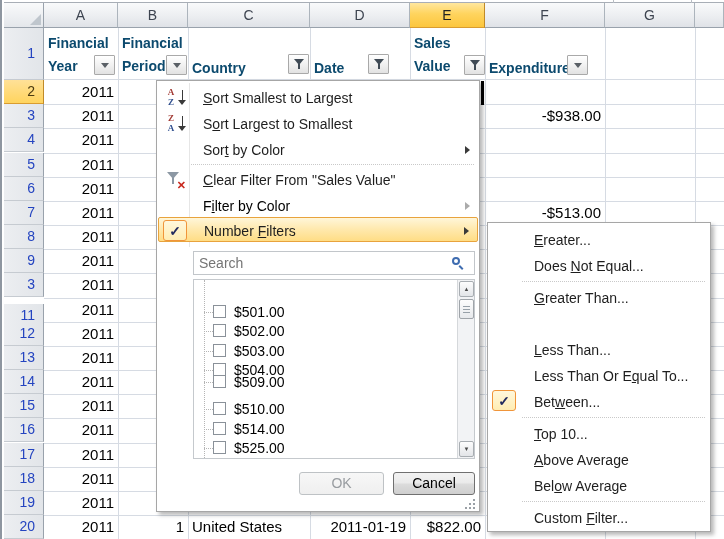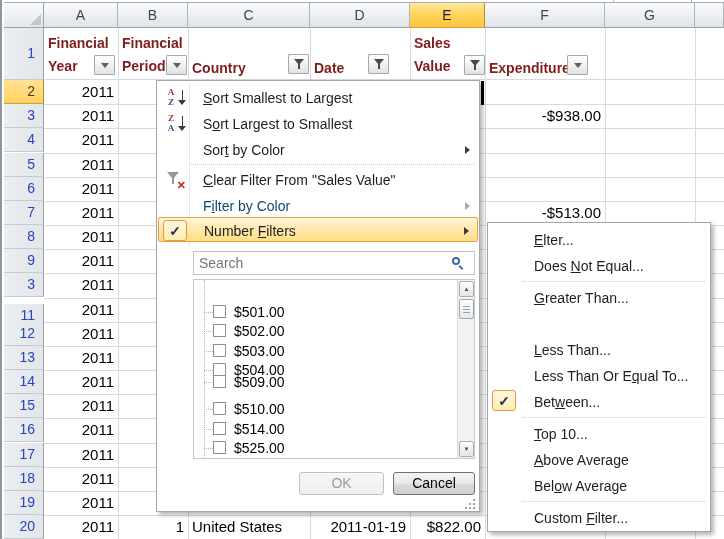--- a/index.html
+++ b/index.html
@@ -28,39 +28,39 @@
   .row-hdr { position:absolute; left:4px; width:40px;
     background:linear-gradient(to right,#ECEEF1,#E2E5E9);
     border-right:1px solid #99A2AC; border-bottom:1px solid #C6CBD1;
     font-size:14px; color:#2444C0; text-align:right; padding-right:8px; line-height:24px; }
   .row-hdr.sel { background:linear-gradient(#FFE198,#FFD45E); color:#4A3A10;
     border-bottom:1px solid #D99C30; border-right:1px solid #C08A28; }
   .vline { position:absolute; top:28px; height:511px; width:1px; background:#D6DBE3; z-index:0; }
   .hline { position:absolute; left:44px; width:680px; height:1px; background:#D6DBE3; z-index:0; }
   .cell { position:absolute; font-size:15px; line-height:24px; color:#000; padding:0 4px; z-index:1; white-space:nowrap; overflow:hidden; }
   .cell.r { text-align:right; } .cell.l { text-align:left; }
-  .hdr-text { position:absolute; font-size:14px; font-weight:bold; color:#7f1d1d; line-height:23px; z-index:1; }
+  .hdr-text { position:absolute; font-size:14px; font-weight:bold; color:#0c4a6e; line-height:23px; z-index:1; }
   .active-border { position:absolute; left:481px; top:81px; width:3px; height:24px; background:#000; z-index:2; }
   
   .fbtn { position:absolute; width:21px; height:20px; border:1px solid #A9A9A9; border-radius:1px;
     background:linear-gradient(#FFFFFF,#F0F0F0 55%,#E2E2E2); z-index:2; }
   .tri-down { position:absolute; left:50%; top:50%; margin:-2px 0 0 -4px; width:0; height:0;
     border-left:4px solid transparent; border-right:4px solid transparent; border-top:5px solid #5A6066; }
   .funnel-sm { position:absolute; left:50%; top:4px; margin-left:-5px; width:0; height:0;
     border-left:5px solid transparent; border-right:5px solid transparent; border-top:6px solid #3F4A55; }
   .funnel-stem { position:absolute; left:50%; top:9px; margin-left:-1px; width:2px; height:5px; background:#3F4A55; }
   
   .panel { position:absolute; background:#fff; border:1px solid #A6A6A6;
     box-shadow:3px 3px 4px rgba(0,0,0,.28); }
   #filter-menu { left:156px; top:80px; width:324px; height:432px; z-index:10; }
   #number-submenu { left:487px; top:222px; width:224px; height:310px; z-index:20; }
   .gutter-line { position:absolute; left:32px; top:2px; height:164px; width:1px; background:#E6E6E6; }
   .mi { position:absolute; left:1px; right:1px; height:26px; font-size:14px; color:#1E1E1E; cursor:default; }
   .mi-label { position:absolute; left:45px; top:5px; white-space:nowrap; }
-  .mi.disabled { color:#0c4a6e;padding-left:48px; }
+  .mi.disabled { color:#000000;padding-left:48px; }
   .mi.highlight { background:linear-gradient(#FFF6D9,#FFE9AE 48%,#FFDD85); border:1px solid #E8A33D; border-radius:2px; height:25px; }
   .msep { position:absolute; left:34px; right:5px; height:0; border-top:1px dotted #C9C9C9; }
   .subarrow { position:absolute; right:8px; top:9px; width:0; height:0;
     border-left:5px solid #3A3A3A; border-top:4px solid transparent; border-bottom:4px solid transparent; }
   .subarrow.dis { border-left-color:#ABABAB; }
   .checkbox-badge { position:absolute; left:4px; top:2px; width:24px; height:21px; border:1px solid #F0953A;
     border-radius:3px; background:linear-gradient(#FFF8DD,#FFEDB3); text-align:center; line-height:20px;
     font-size:14px; font-weight:bold; color:#222B5F; }
   
   .icon-sort { position:absolute; left:7px; top:2px; width:24px; height:22px; }
@@ -346,21 +346,21 @@
       <i style="right:4px;top:8px"></i>
       <i style="right:8px;top:8px"></i>
     <i style="right:0;top:4px"></i>
       <i style="right:0;top:0"></i>
       <i style="right:4px;top:4px"></i>
   </div>
 </div>
 
 <div id="number-submenu" class="panel">
   <div class="mi" style="top:4px">
-      <span class="mi-label"><span></span><u>E</u><span>lter...</span></span>
+      <span class="mi-label"><span></span><u>E</u><span>reater...</span></span>
     </div>
   <div class="mi" style="top:30px">
       <span class="mi-label"><span>Does </span><u>N</u><span>ot Equal...</span></span>
     </div>
   <div class="msep" style="top:58px"></div>
   <div class="mi" style="top:62px">
       <span class="mi-label"><span></span><u>G</u><span>reater Than...</span></span>
     </div>
   <div class="mi" style="top:114px">
       <span class="mi-label"><span></span><u>L</u><span>ess Than...</span></span>

